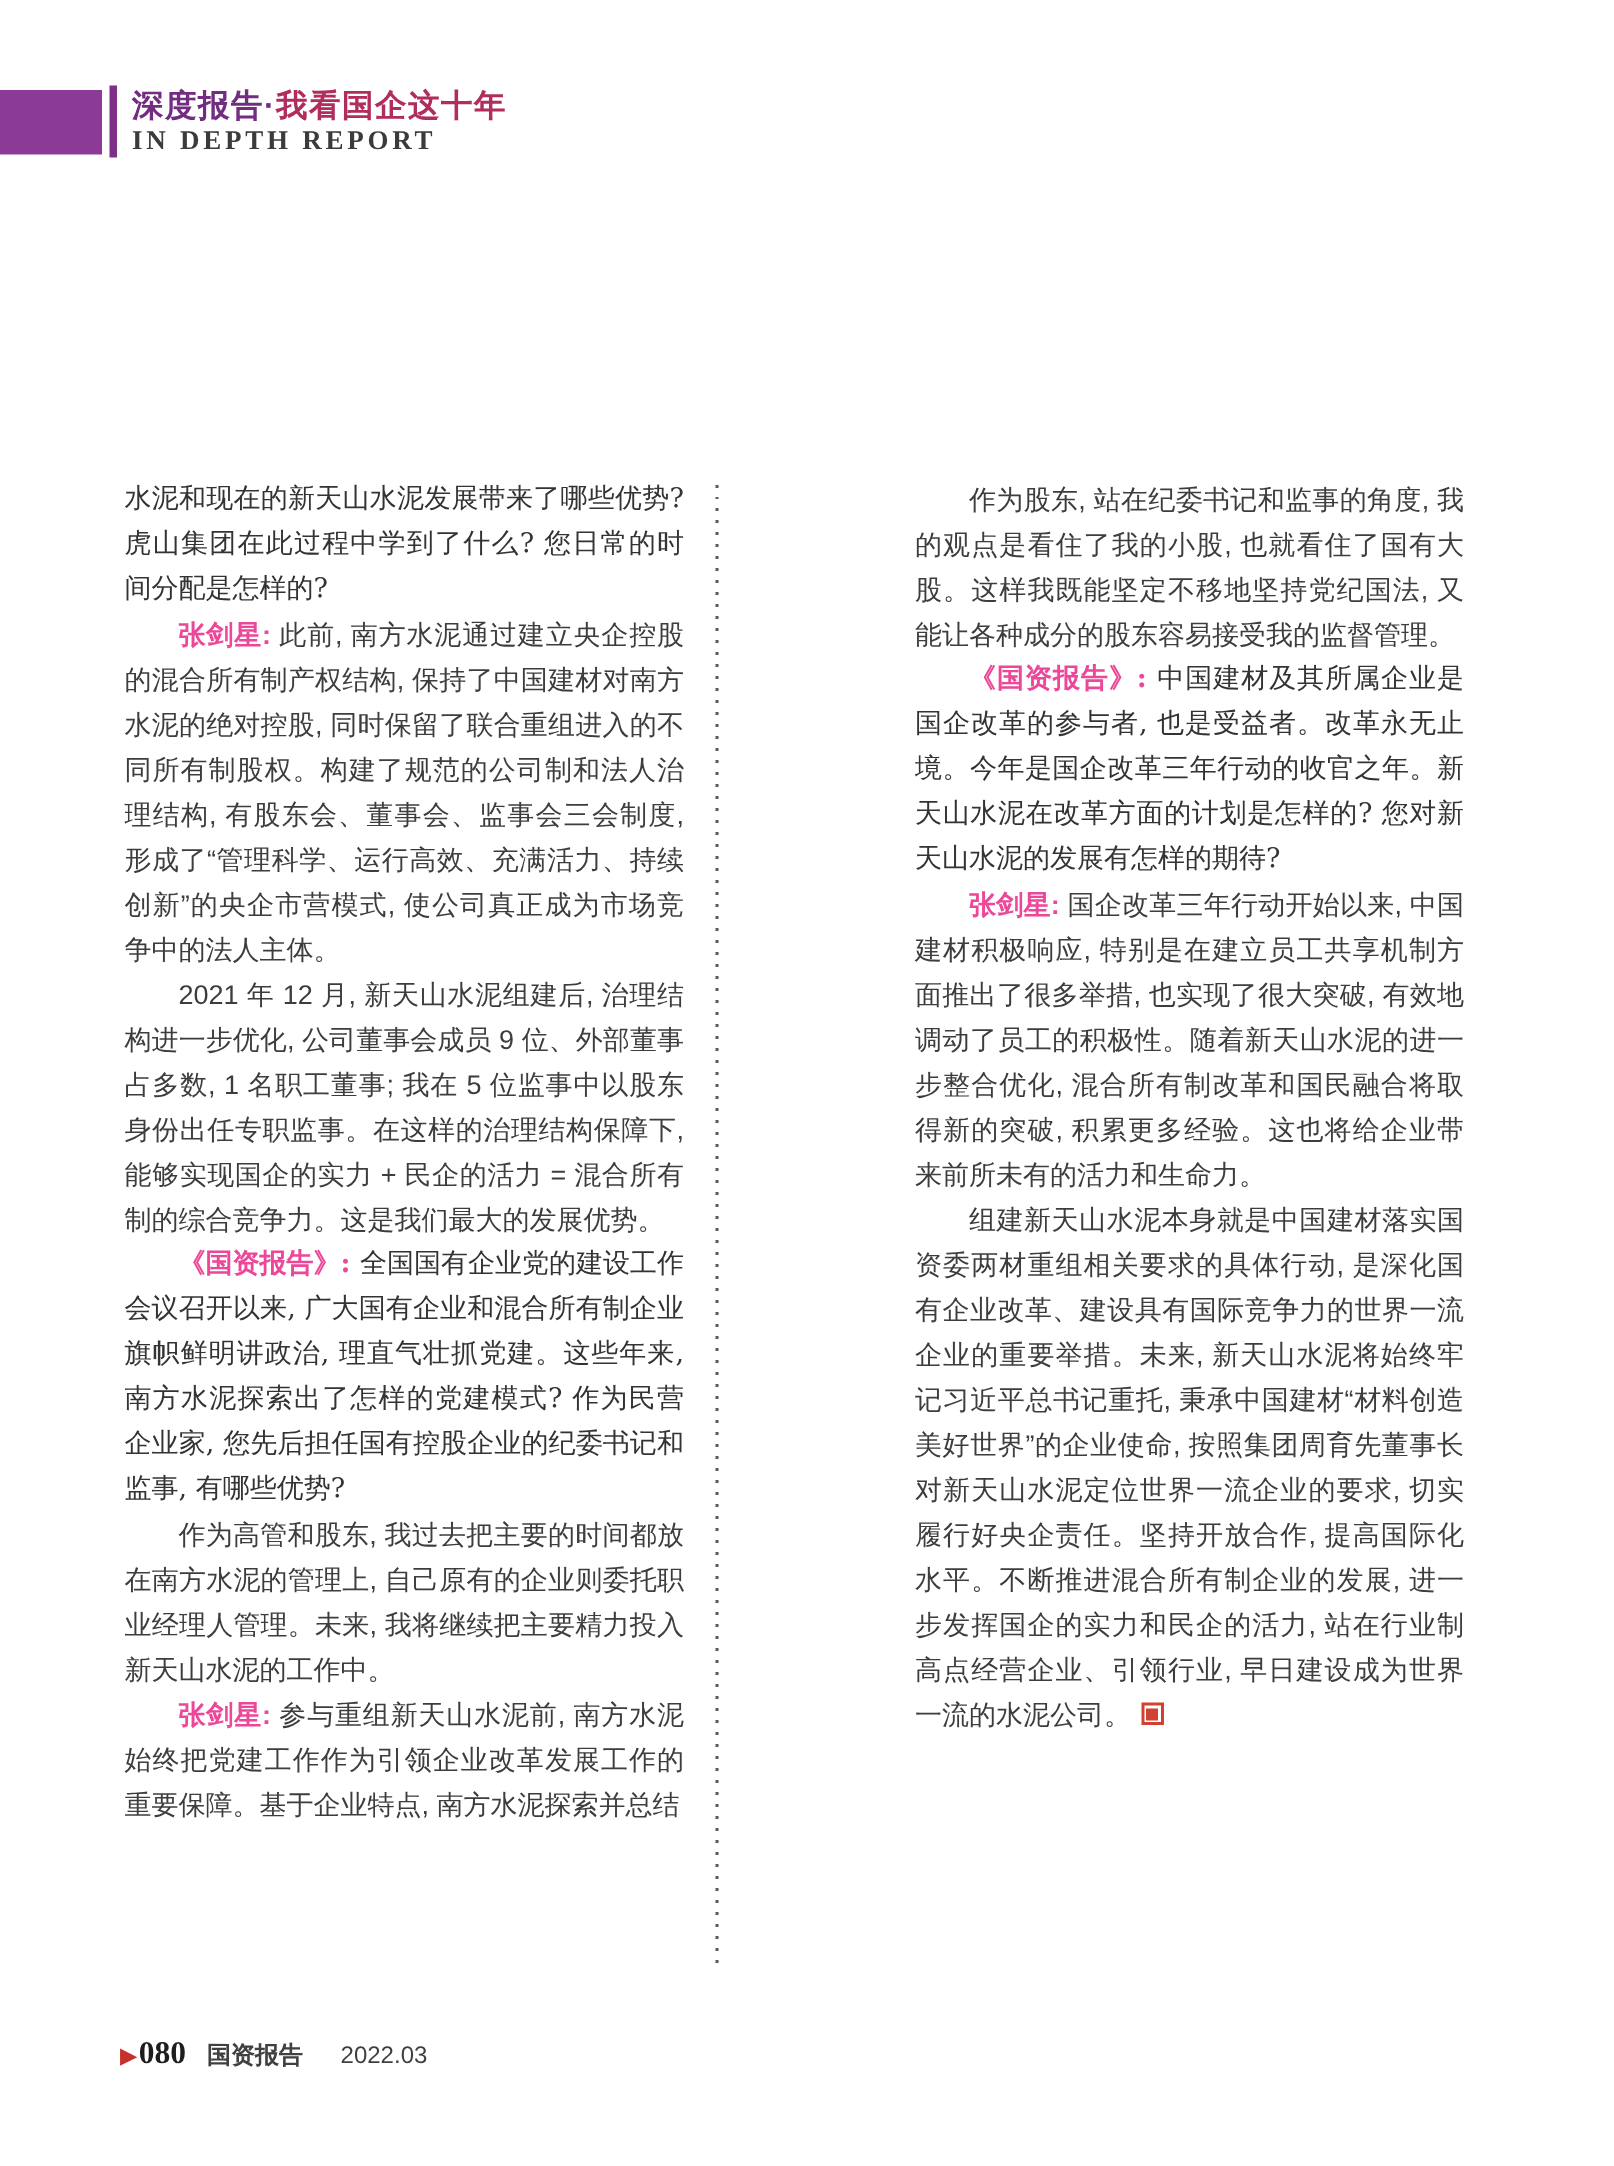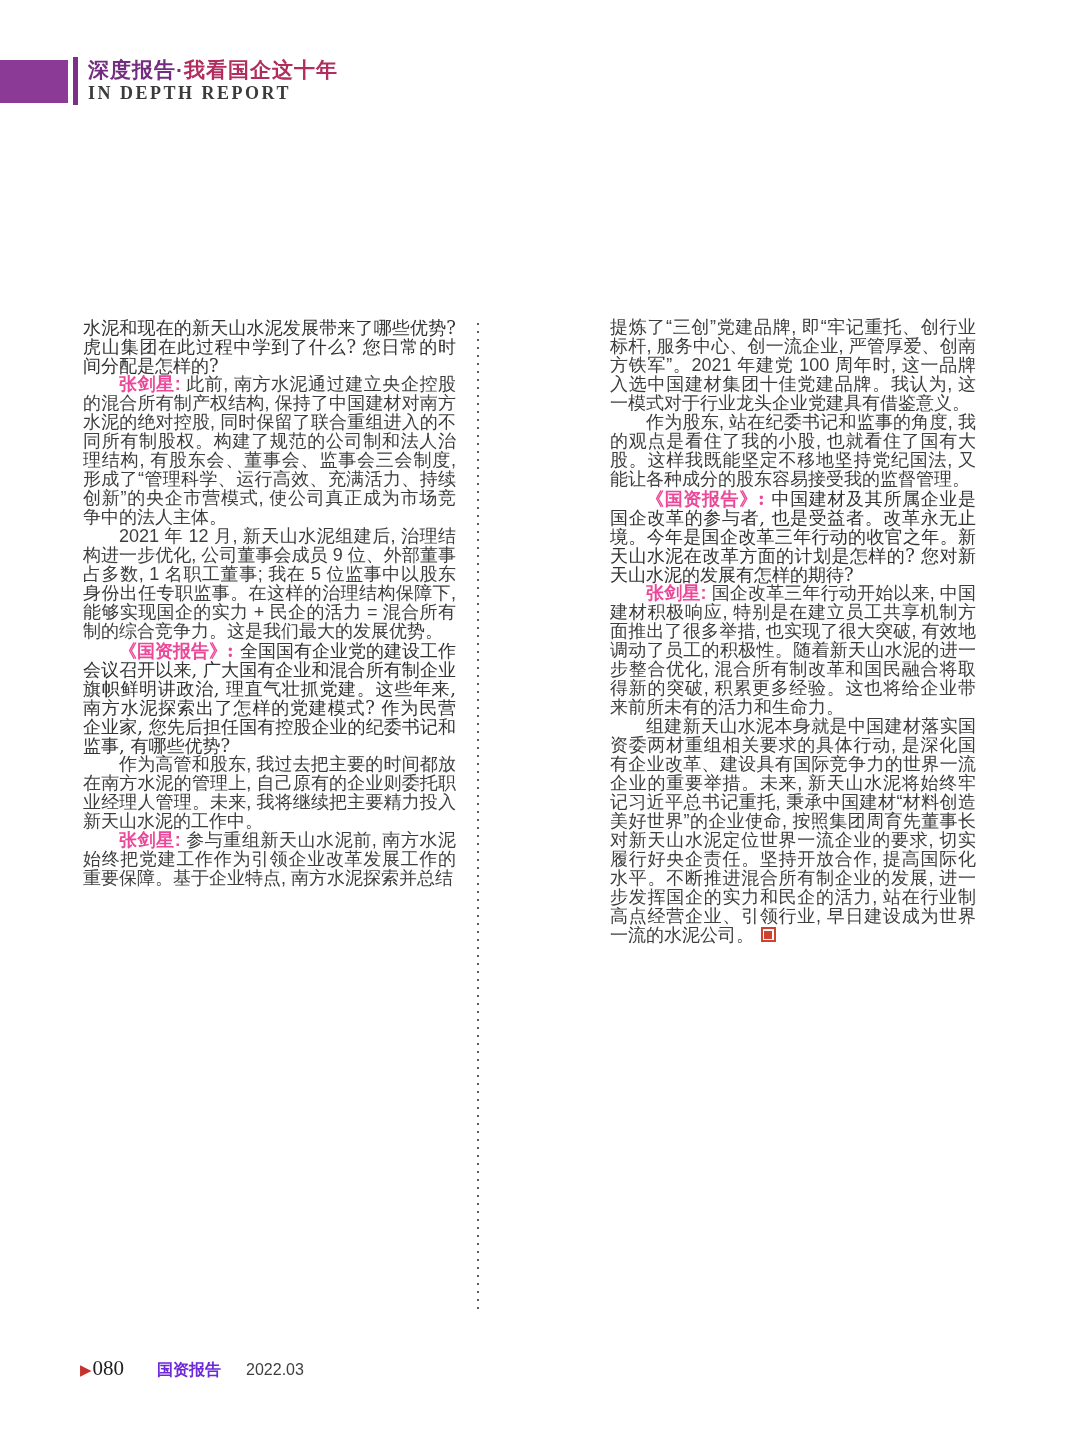--- a/index.html
+++ b/index.html
@@ -37,21 +37,21 @@
     font-family:"Liberation Serif", serif;
     font-size:18px; font-weight:bold;
     letter-spacing:2.5px;
     color:#3b3b3b;
     white-space:nowrap;
     text-align:center;
   }
   
   .col {
     position:absolute; top:318px;
-    font-size:18px; line-height:19px;
+    font-size:18px; line-height:30px;
     color:#3d3d3d;
     text-align:justify;
   }
   .col-left  { left:83px;  width:373px; }
   .col-right { left:610px; width:366px; }
   .divider {
     position:absolute; left:477px; top:323px;
     width:2px; height:988px;
     background-image:repeating-linear-gradient(to bottom, #5a5a5a 0px, #5a5a5a 2px, transparent 2px, transparent 8px);
   }
@@ -80,31 +80,30 @@
     position:absolute; left:80px; top:1356px;
     display:flex; align-items:baseline;
     white-space:nowrap;
   }
   .footer .tri {
     color:#c5322d; font-size:15px;
     margin-right:1px;
   }
   .footer .pagenum {
     font-family:"Liberation Serif", serif;
-    font-size:21px; font-weight:normal;
+    font-size:21px; font-weight:bold;
     color:#1d1d1d;
     margin-right:14px;
     text-align:center;
   }
   .footer .magname {
     font-family:Liberation Serif, serif;
     font-size:16px; font-weight:bold;
-    color:#6d28d9;
+    color:#404040;
     margin-right:6px;
-    margin-left:19px;
   }
   .footer .issue {
     font-size:16px;
     color:#3f3f3f;
     margin-left:19px;
   }
 </style>
 </head>
 <body>
 
@@ -120,21 +119,20 @@
   <div class="col col-left">
     <p class="para kai"><span>水泥和现在的新天山水泥发展带来了哪些优势? 虎山集团在此过程中学到了什么? 您日常的时间分配是怎样的?</span></p>
     <p class="para indent"><span class="lead">张剑星: </span><span>此前, 南方水泥通过建立央企控股的混合所有制产权结构, 保持了中国建材对南方水泥的绝对控股, 同时保留了联合重组进入的不同所有制股权。构建了规范的公司制和法人治理结构, 有股东会、董事会、监事会三会制度, 形成了“管理科学、运行高效、充满活力、持续创新”的央企市营模式, 使公司真正成为市场竞争中的法人主体。</span></p>
     <p class="para indent"><span>2021 年 12 月, 新天山水泥组建后, 治理结构进一步优化, 公司董事会成员 9 位、外部董事占多数, 1 名职工董事; 我在 5 位监事中以股东身份出任专职监事。在这样的治理结构保障下, 能够实现国企的实力 + 民企的活力 = 混合所有制的综合竞争力。这是我们最大的发展优势。</span></p>
     <p class="para indent kai"><span class="lead">《国资报告》: </span><span>全国国有企业党的建设工作会议召开以来, 广大国有企业和混合所有制企业旗帜鲜明讲政治, 理直气壮抓党建。这些年来, 南方水泥探索出了怎样的党建模式? 作为民营企业家, 您先后担任国有控股企业的纪委书记和监事, 有哪些优势?</span></p>
     <p class="para indent"><span>作为高管和股东, 我过去把主要的时间都放在南方水泥的管理上, 自己原有的企业则委托职业经理人管理。未来, 我将继续把主要精力投入新天山水泥的工作中。</span></p>
     <p class="para indent"><span class="lead">张剑星: </span><span>参与重组新天山水泥前, 南方水泥始终把党建工作作为引领企业改革发展工作的重要保障。基于企业特点, 南方水泥探索并总结</span></p>
   </div>
 
   <div class="col col-right">
-    <p class="para"><span>提炼了“三创”党建品牌, 即“牢记重托、创行业标杆, 服务中心、创一流企业, 严管厚爱、创南方铁军”。2021 年建党 100 周年时, 这一品牌入选中国建材集团十佳党建品牌。我认为, 这一模式对于行业龙头企业党建具有借鉴意义。</span></p>
     <p class="para indent"><span>作为股东, 站在纪委书记和监事的角度, 我的观点是看住了我的小股, 也就看住了国有大股。这样我既能坚定不移地坚持党纪国法, 又能让各种成分的股东容易接受我的监督管理。</span></p>
     <p class="para indent kai"><span class="lead">《国资报告》: </span><span>中国建材及其所属企业是国企改革的参与者, 也是受益者。改革永无止境。今年是国企改革三年行动的收官之年。新天山水泥在改革方面的计划是怎样的? 您对新天山水泥的发展有怎样的期待?</span></p>
     <p class="para indent"><span class="lead">张剑星: </span><span>国企改革三年行动开始以来, 中国建材积极响应, 特别是在建立员工共享机制方面推出了很多举措, 也实现了很大突破, 有效地调动了员工的积极性。随着新天山水泥的进一步整合优化, 混合所有制改革和国民融合将取得新的突破, 积累更多经验。这也将给企业带来前所未有的活力和生命力。</span></p>
     <p class="para indent"><span>组建新天山水泥本身就是中国建材落实国资委两材重组相关要求的具体行动, 是深化国有企业改革、建设具有国际竞争力的世界一流企业的重要举措。未来, 新天山水泥将始终牢记习近平总书记重托, 秉承中国建材“材料创造美好世界”的企业使命, 按照集团周育先董事长对新天山水泥定位世界一流企业的要求, 切实履行好央企责任。坚持开放合作, 提高国际化水平。不断推进混合所有制企业的发展, 进一步发挥国企的实力和民企的活力, 站在行业制高点经营企业、引领行业, 早日建设成为世界一流的水泥公司。</span><span class="end-marker"><span class="fill"></span></span></p>
   </div>
 
   <div class="footer">
     <span class="tri">▶</span>
     <span class="pagenum">080</span>
     <span class="magname">国资报告</span>

